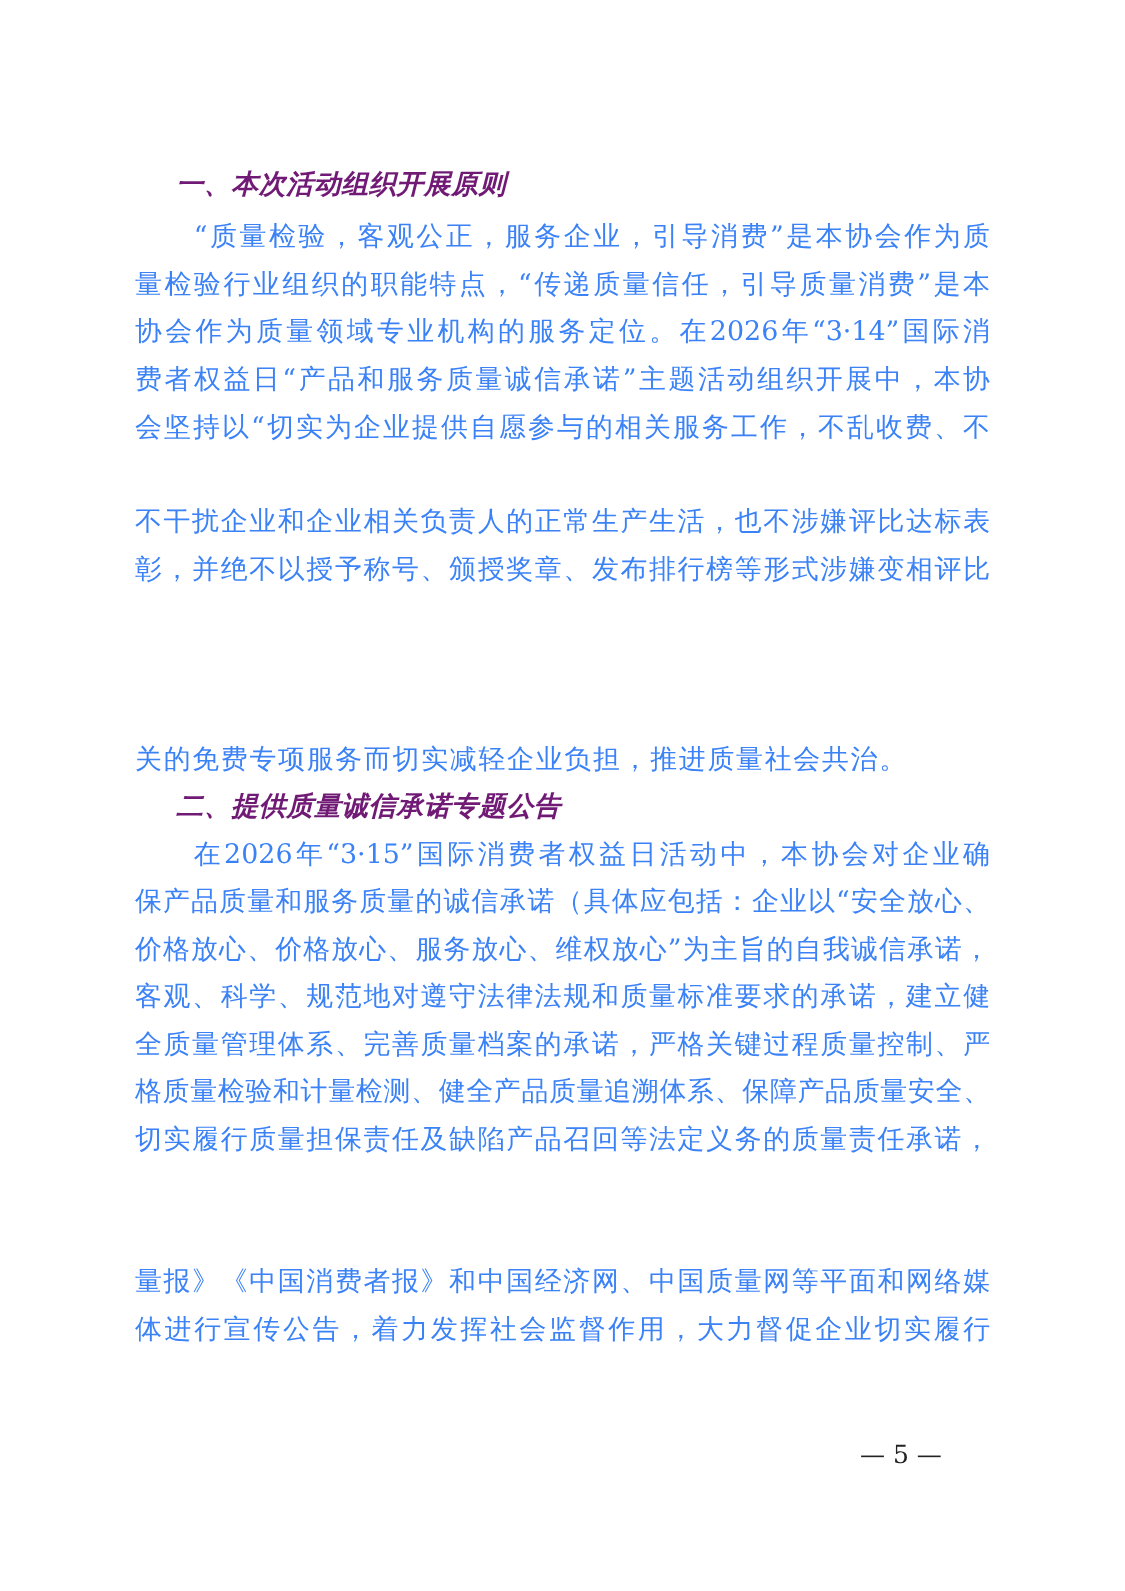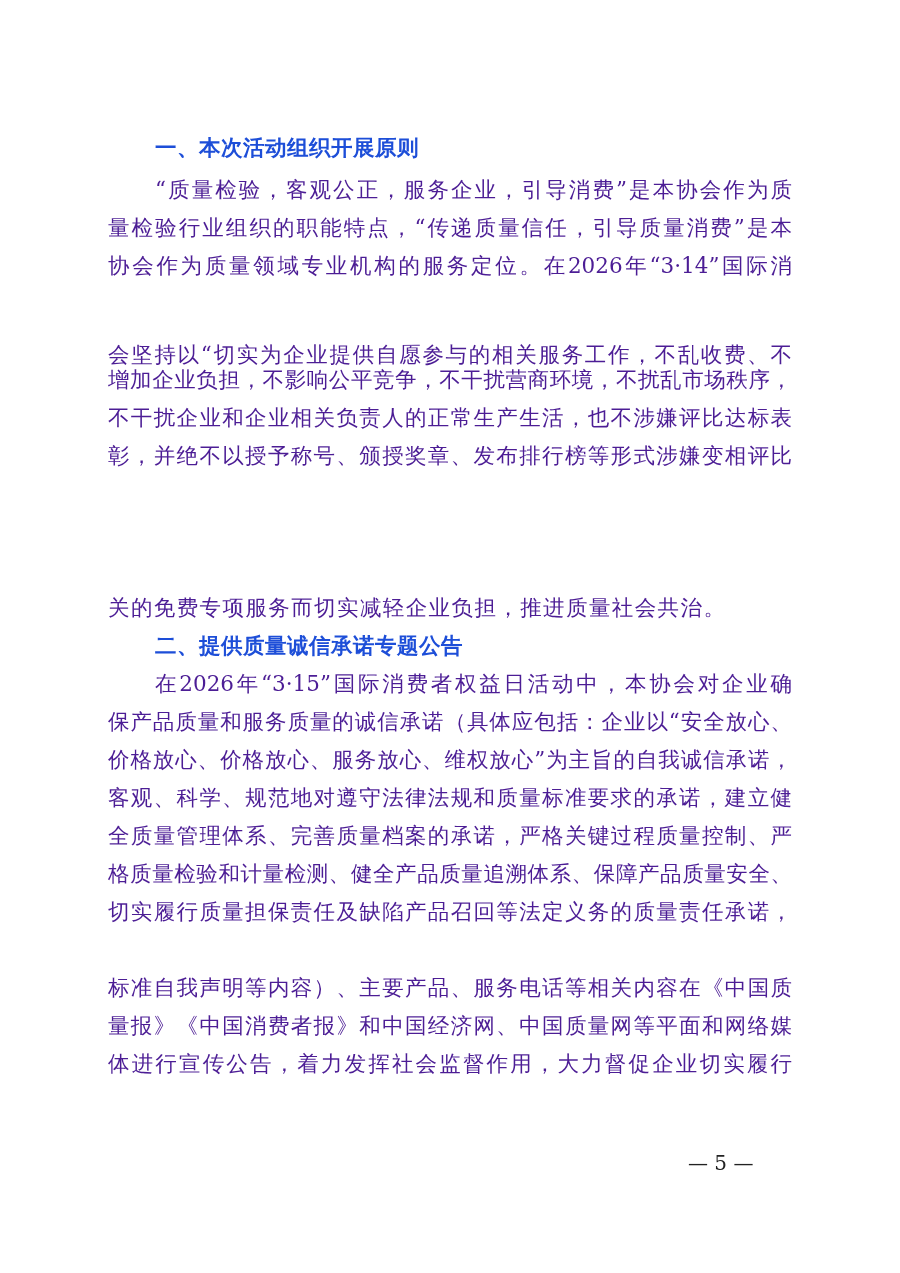--- a/index.html
+++ b/index.html
@@ -3,61 +3,60 @@
 <meta charset="utf-8">
 <style>
   html, body { margin: 0; padding: 0; background: #ffffff; }
   body { width: 900px; height: 1273px; position: relative; overflow: hidden; }
   .page {
     position: absolute; left: 0; top: 0; width: 900px; height: 1273px; background: #fff;
   }
   .line {
     position: absolute; left: 108px; width: 684px; height: 38px;
     font-family: "DejaVu Serif", "Liberation Serif", serif;
-    font-size: 21.5px; line-height: 38px; color: #4c1d95;
+    font-size: 21.5px; line-height: 38px; color: #3b82f6;
     white-space: nowrap; text-align: justify; text-align-last: justify;
     letter-spacing: 0px;
   }
   .line.last { text-align-last: left; letter-spacing: 1.4px; }
   .line.first { left: 155px; width: 637px; }
   .heading {
-    position: absolute; left: 155px; height: 38px;
+    position: absolute; left: 141px; height: 38px;
     font-family: "DejaVu Sans", "Liberation Sans", sans-serif;
-    font-weight: bold; font-size: 21.5px; line-height: 38px; color: #1d4ed8;
-    white-space: nowrap; letter-spacing: 0.5px;
+    font-weight: bold; font-size: 21.5px; line-height: 38px; color: #701a75;
+    white-space: nowrap; letter-spacing: 0.5px; font-style: italic;
   }
   .page-number {
     position: absolute; left: 688px; top: 1148px; height: 30px;
     font-family: "DejaVu Serif", "Liberation Serif", serif;
     font-size: 20px; line-height: 30px; color: #222; white-space: nowrap;
   }
 </style>
 </head>
 <body>
 
 <div class="page">
 
   <div class="heading" style="top:129px">一、本次活动组织开展原则</div>
 
   <div class="line first" style="top:171px">“质量检验，客观公正，服务企业，引导消费”是本协会作为质</div>
   <div class="line" style="top:209px">量检验行业组织的职能特点，“传递质量信任，引导质量消费”是本</div>
   <div class="line" style="top:247px">协会作为质量领域专业机构的服务定位。在2026年“3·14”国际消</div>
-  <div class="line" style="top:336px">会坚持以“切实为企业提供自愿参与的相关服务工作，不乱收费、不</div>
-  <div class="line" style="top:361px">增加企业负担，不影响公平竞争，不干扰营商环境，不扰乱市场秩序，</div>
+  <div class="line" style="top:285px">费者权益日“产品和服务质量诚信承诺”主题活动组织开展中，本协</div>
+  <div class="line" style="top:324px">会坚持以“切实为企业提供自愿参与的相关服务工作，不乱收费、不</div>
   <div class="line" style="top:399px">不干扰企业和企业相关负责人的正常生产生活，也不涉嫌评比达标表</div>
   <div class="line" style="top:437px">彰，并绝不以授予称号、颁授奖章、发布排行榜等形式涉嫌变相评比</div>
   <div class="line last" style="top:589px">关的免费专项服务而切实减轻企业负担，推进质量社会共治。</div>
 
   <div class="heading" style="top:627px">二、提供质量诚信承诺专题公告</div>
 
   <div class="line first" style="top:665px">在2026年“3·15”国际消费者权益日活动中，本协会对企业确</div>
   <div class="line" style="top:703px">保产品质量和服务质量的诚信承诺（具体应包括：企业以“安全放心、</div>
   <div class="line" style="top:741px">价格放心、价格放心、服务放心、维权放心”为主旨的自我诚信承诺，</div>
   <div class="line" style="top:779px">客观、科学、规范地对遵守法律法规和质量标准要求的承诺，建立健</div>
   <div class="line" style="top:817px">全质量管理体系、完善质量档案的承诺，严格关键过程质量控制、严</div>
   <div class="line" style="top:855px">格质量检验和计量检测、健全产品质量追溯体系、保障产品质量安全、</div>
   <div class="line" style="top:893px">切实履行质量担保责任及缺陷产品召回等法定义务的质量责任承诺，</div>
-  <div class="line" style="top:969px">标准自我声明等内容）、主要产品、服务电话等相关内容在《中国质</div>
   <div class="line" style="top:1045px">体进行宣传公告，着力发挥社会监督作用，大力督促企业切实履行</div>
   <div class="line" style="top:1007px">量报》《中国消费者报》和中国经济网、中国质量网等平面和网络媒</div>
 
   <div class="page-number">— 5 —</div>
 </div>
 
 </body></html>

